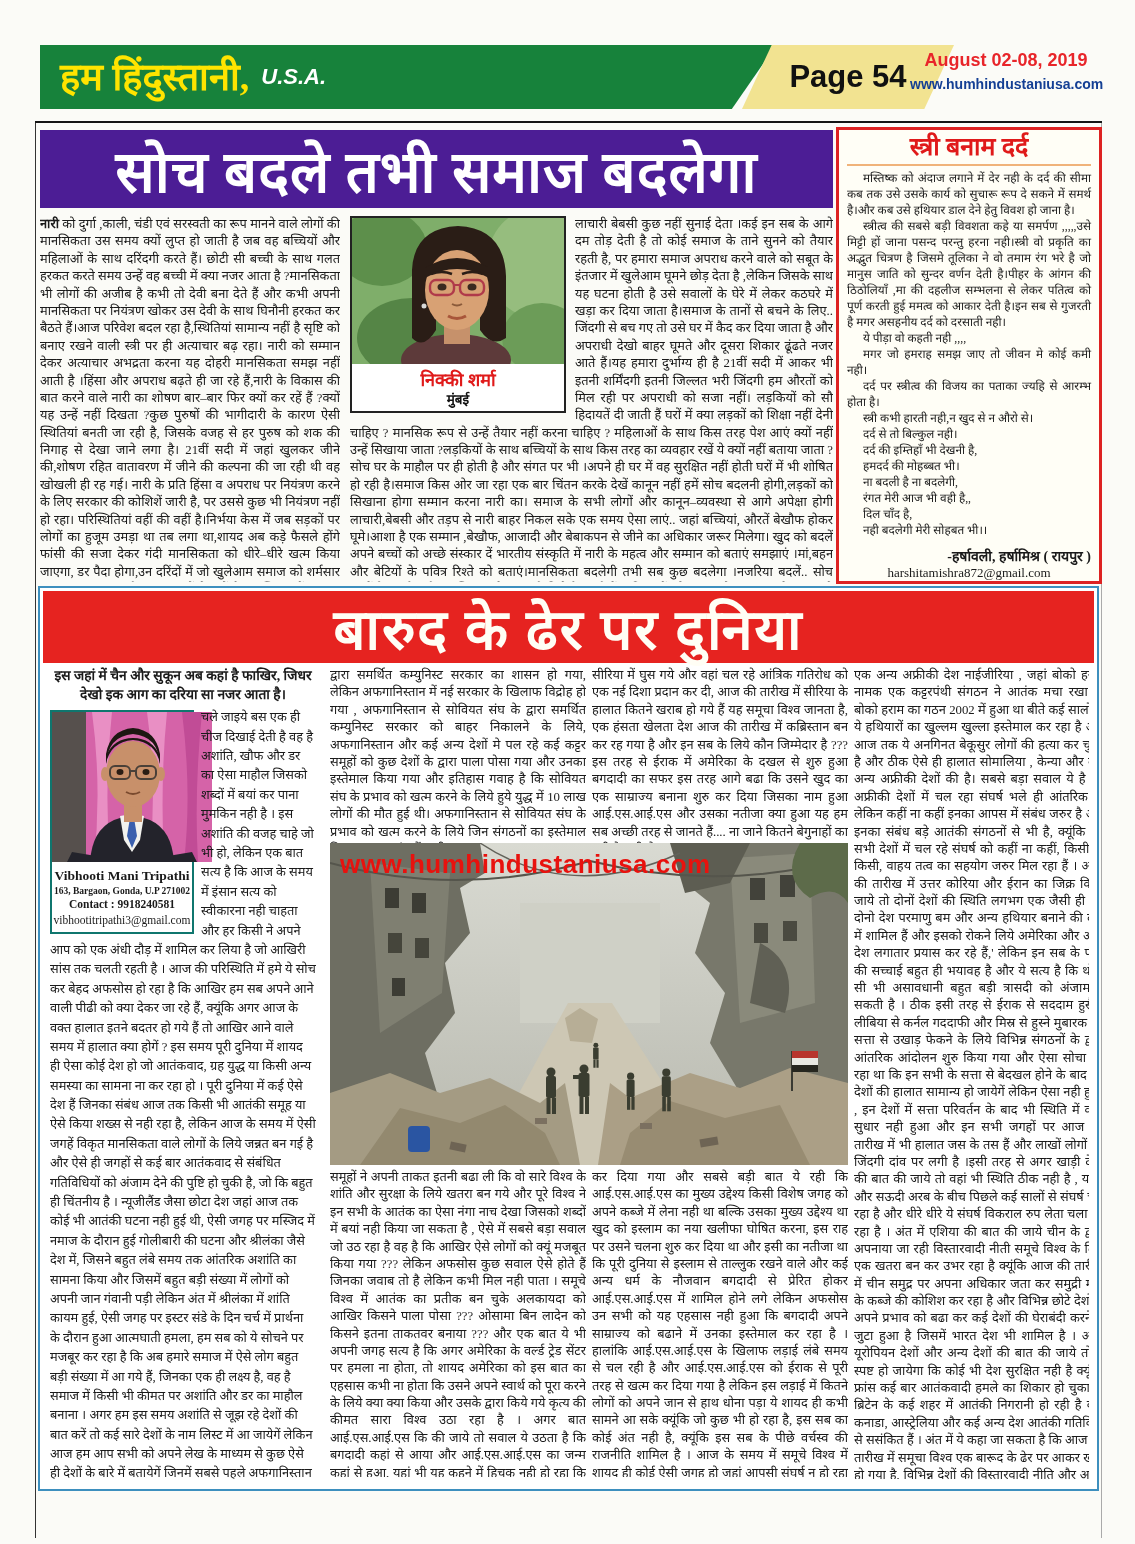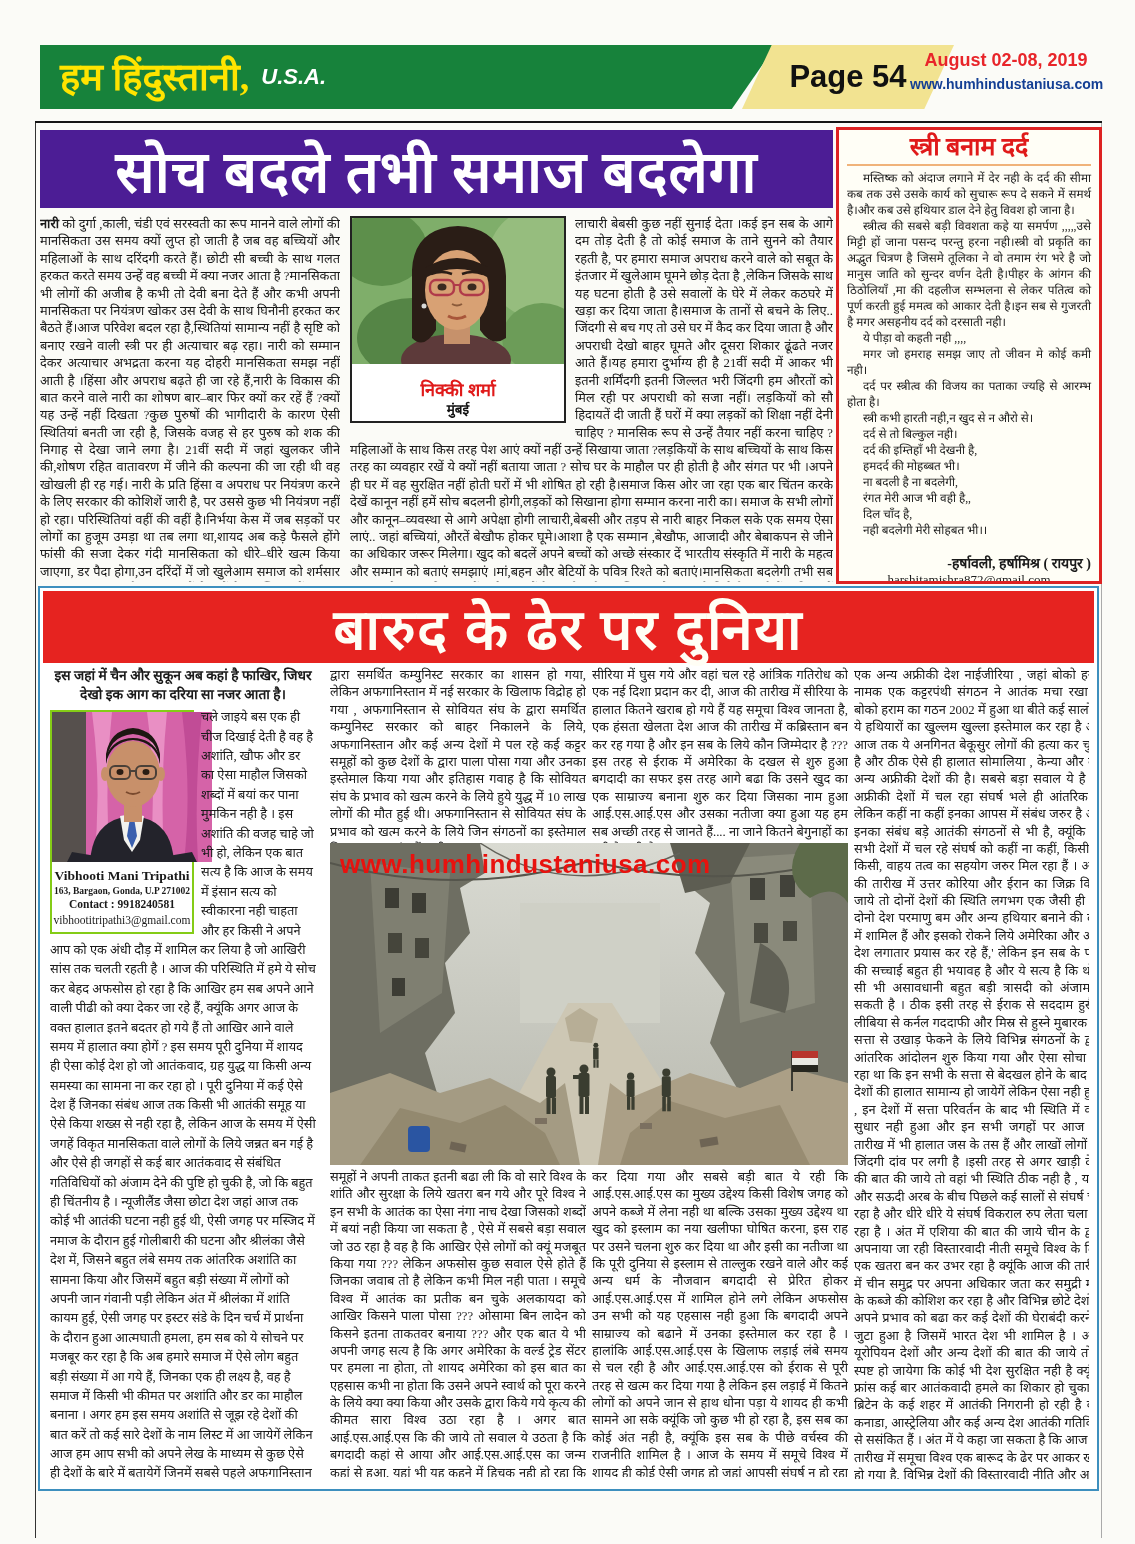--- a/index.html
+++ b/index.html
@@ -29,49 +29,49 @@
   .headline1{left:40px;top:130px;width:793px;height:78px;background:#4c1d95;color:#ffffff;
              display:flex;align-items:center;justify-content:center;
              font-size:58px;font-weight:bold;letter-spacing:1px;}
   .a1body{left:40px;top:216px;width:793px;height:366px;display:flex;gap:10px;overflow:hidden;}
   .a1c1{width:300px;flex:none;overflow:hidden;}
   .a1c2{flex:1;overflow:hidden;}
   .bt{font-size:12.8px;line-height:1.36;text-align:justify;}
   .leadword{font-weight:bold;}
   .photobox{float:left;width:216px;border:2px solid #222;margin:0 9px 4px 0;background:#fff;
             box-sizing:border-box;text-align:center;}
-  .photobox .pname{color:#e01a1a;font-weight:bold;font-size:18px;line-height:1.2;margin-top:12px;}
+  .photobox .pname{color:#e01a1a;font-weight:bold;font-size:18px;line-height:1.2;margin-top:2px;}
   .photobox .pcity{color:#111;font-weight:bold;font-size:13.5px;line-height:1.2;padding-bottom:3px;}
 
   
   .sidebar{left:836px;top:127px;width:266px;height:457px;border:3px solid #dd2222;background:#fffef6;
            box-sizing:border-box;padding:3px 8px;overflow:hidden;}
   .sb-title{color:#e01a1a;font-weight:bold;font-size:25px;text-align:center;line-height:1.15;}
   .sb-div{height:2px;background:#f0b37a;margin:2px 0 4px 0;}
   .sb-p{font-size:11.8px;line-height:1.36;text-align:justify;text-indent:16px;margin:0;}
   .sb-line{font-size:11.8px;line-height:1.36;text-indent:16px;margin:0;}
-  .sb-sig{font-size:14px;font-weight:bold;text-align:right;margin-top:15px;}
+  .sb-sig{font-size:14px;font-weight:bold;text-align:right;margin-top:8px;}
   .sb-mail{font-size:13px;text-align:center;}
 
   
   .a2box{left:38px;top:586px;width:1061px;height:905px;border:2px solid #3d8fbe;background:#fff;
          box-sizing:border-box;}
   .banner2{margin:3px;height:72px;background:#e62320;color:#fffef5;
            display:flex;align-items:center;justify-content:center;
            font-size:56px;font-weight:bold;letter-spacing:2px;}
   .a2cols{position:relative;margin:4px 8px 0 8px;height:812px;overflow:hidden;}
   .a2c1{position:absolute;left:2px;top:0;width:266px;height:812px;overflow:hidden;}
   .a2c2{position:absolute;left:282px;top:0;width:256px;height:812px;}
   .a2c3{position:absolute;left:544px;top:0;width:256px;height:812px;}
   .a2c4{position:absolute;left:806px;top:0;width:250px;height:812px;overflow:hidden;}
   .ctop{height:176px;overflow:hidden;}
   .cspace{height:326px;}
   .cbot{height:308px;overflow:hidden;}
   .intro2{font-weight:bold;font-size:13.8px;line-height:1.35;text-align:center;margin:0 0 3px 0;}
-  .authorbox{float:left;width:144px;border:2px solid #84cc16;margin:3px 7px 3px 0;background:#fff;
+  .authorbox{float:left;width:144px;border:2px solid #0f766e;margin:3px 7px 3px 0;background:#fff;
              box-sizing:border-box;text-align:center;}
   .au-name{font-weight:bold;font-size:13.5px;line-height:1.25;margin-top:2px;}
   .au-addr{font-weight:bold;font-size:9.5px;line-height:1.3;}
   .au-contact{font-weight:bold;font-size:11.5px;line-height:1.35;}
   .au-mail{font-weight:normal;font-size:11.5px;line-height:1.35;padding-bottom:3px;}
   .warphoto{position:absolute;left:282px;top:176px;width:518px;height:322px;}
   .watermark{position:absolute;left:10px;top:6px;color:#e8120e;font-weight:bold;font-size:26px;
              font-family:"Liberation Sans",sans-serif;letter-spacing:0.5px;}
 </style>
 </head>

